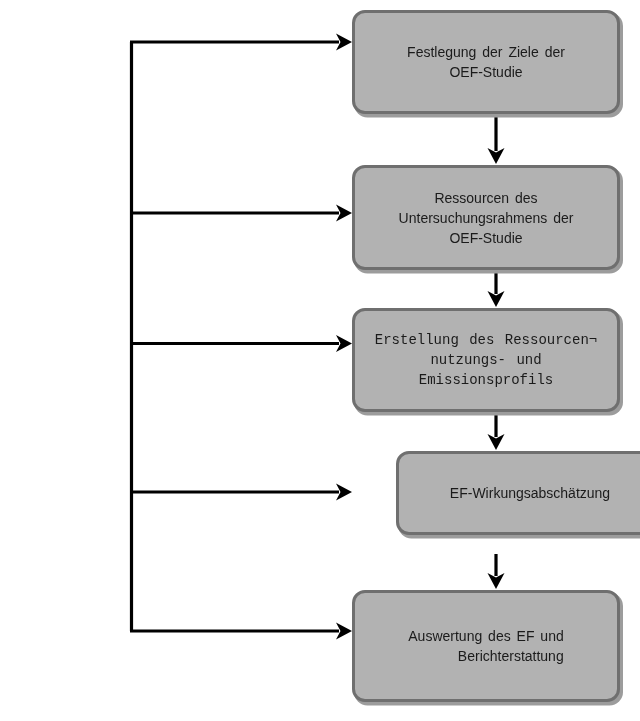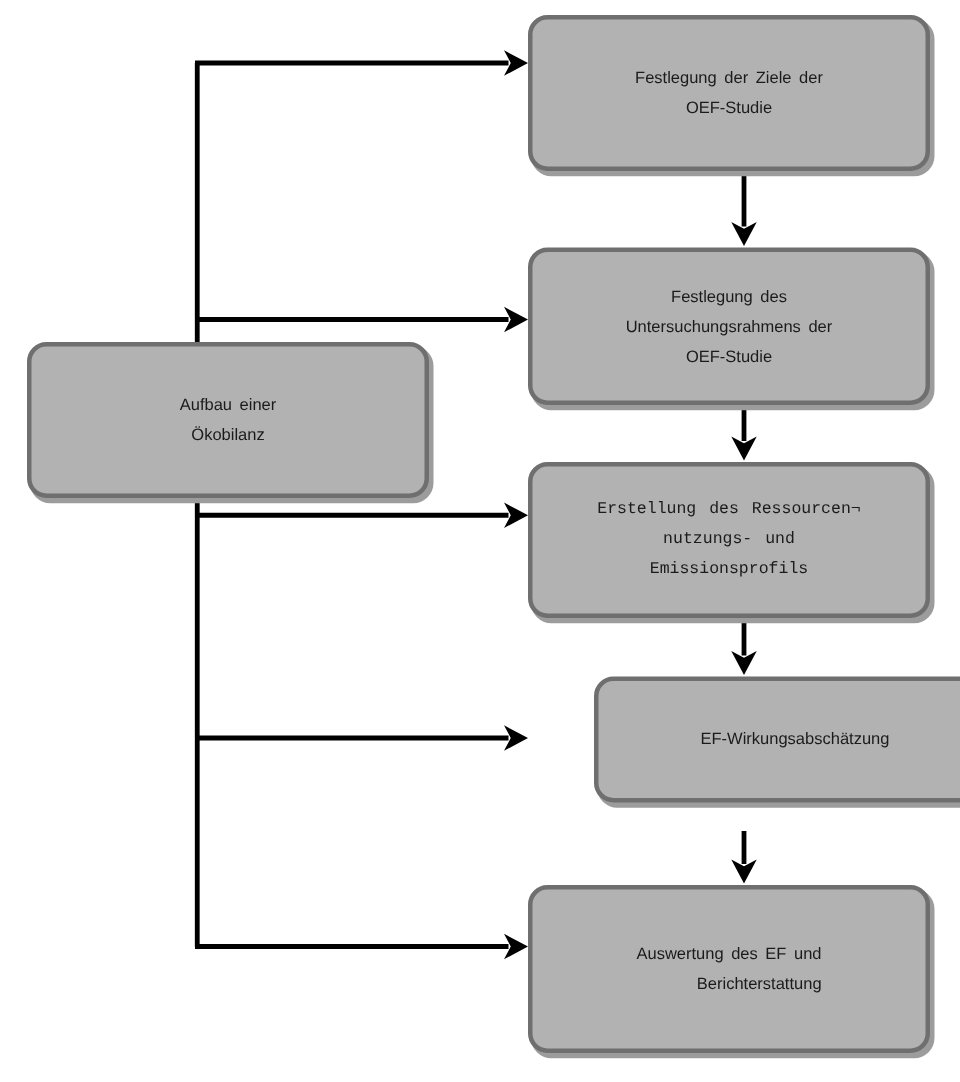--- a/index.html
+++ b/index.html
@@ -38,21 +38,21 @@
     box-shadow: 2.5px 3px 0 0.5px #9c9c9c;
     display: flex;
     align-items: center;
     justify-content: center;
     text-align: center;
     z-index: 2;
     box-sizing: border-box;
   }
   .box .label {
     white-space: pre-line;
-    font-size: 11px;
+    font-size: 14px;
     line-height: 20px;
     color: #1b1b1b;
     word-spacing: 2px;
     padding: 0 10px;
   }
   
   #node-oekobilanz            { left: 18px;  top: 228px; width: 268px; height: 104px; }
   #node-ziele                 { left: 352px; top: 10px;  width: 268px; height: 104px; }
   #node-untersuchungsrahmen   { left: 352px; top: 165px; width: 268px; height: 105px; }
   #node-ressourcenprofil      { left: 352px; top: 308px; width: 268px; height: 104px; font-family: Liberation Mono, monospace; }
@@ -86,32 +86,28 @@
     <path class="ln" d="M496,269 L496,294"></path>
     <polygon class="head" points="496,307 487.5,291 496,295.5 504.5,291"></polygon>
 
     <path class="ln" d="M496,411 L496,437"></path>
     <polygon class="head" points="496,450 487.5,434 496,438.5 504.5,434"></polygon>
 
     <path class="ln" d="M496,554 L496,576"></path>
     <polygon class="head" points="496,589 487.5,573 496,577.5 504.5,573"></polygon>
   </svg>
 
-  <div class="box" id="node-oekobilanz">
-    <span class="label">Aufbau einer
-Ökobilanz</span>
-  </div>
 
   <div class="box" id="node-ziele">
     <span class="label">Festlegung der Ziele der
 OEF-Studie</span>
   </div>
 
   <div class="box" id="node-untersuchungsrahmen">
-    <span class="label">Festlegung des
+    <span class="label">Ressourcen des
 Untersuchungsrahmens der
 OEF-Studie</span>
   </div>
 
   <div class="box" id="node-ressourcenprofil">
     <span class="label">Erstellung des Ressourcen¬
 nutzungs- und
 Emissionsprofils</span>
   </div>
 

